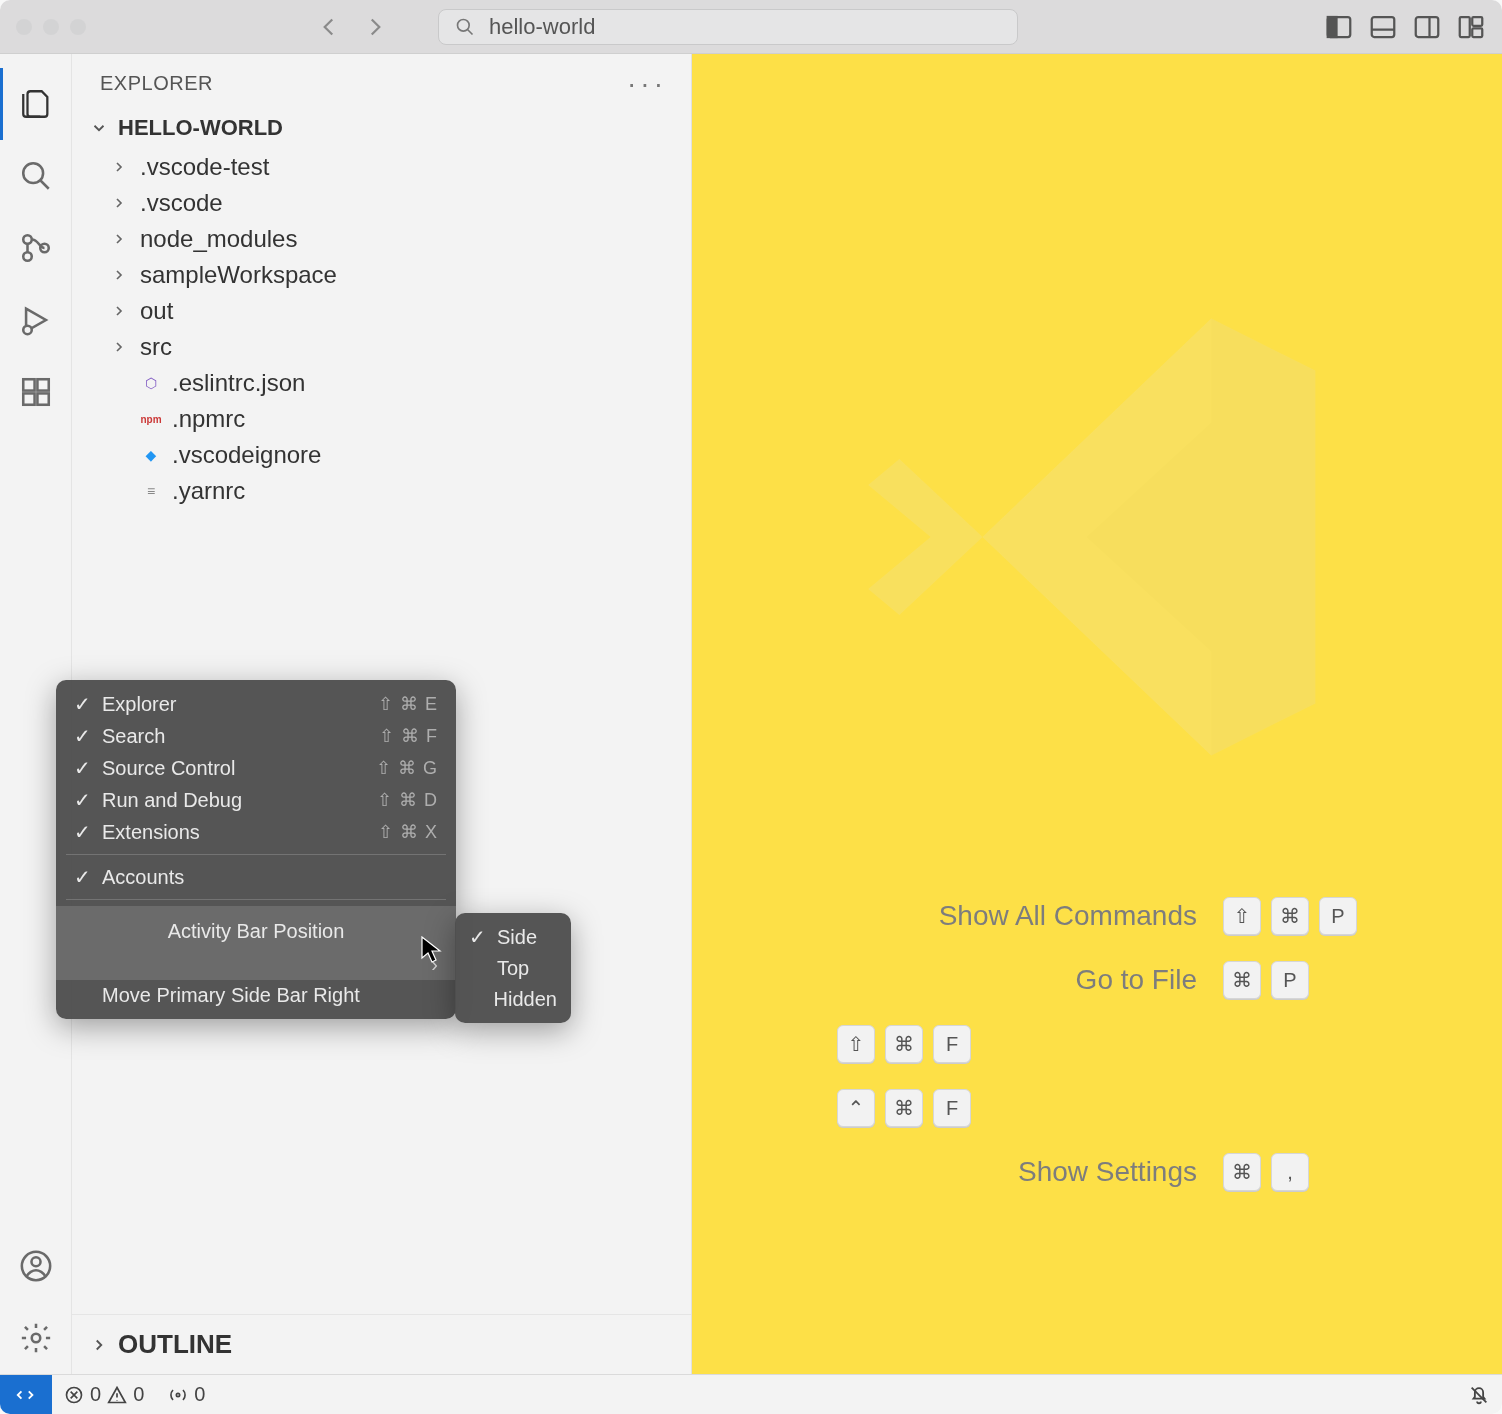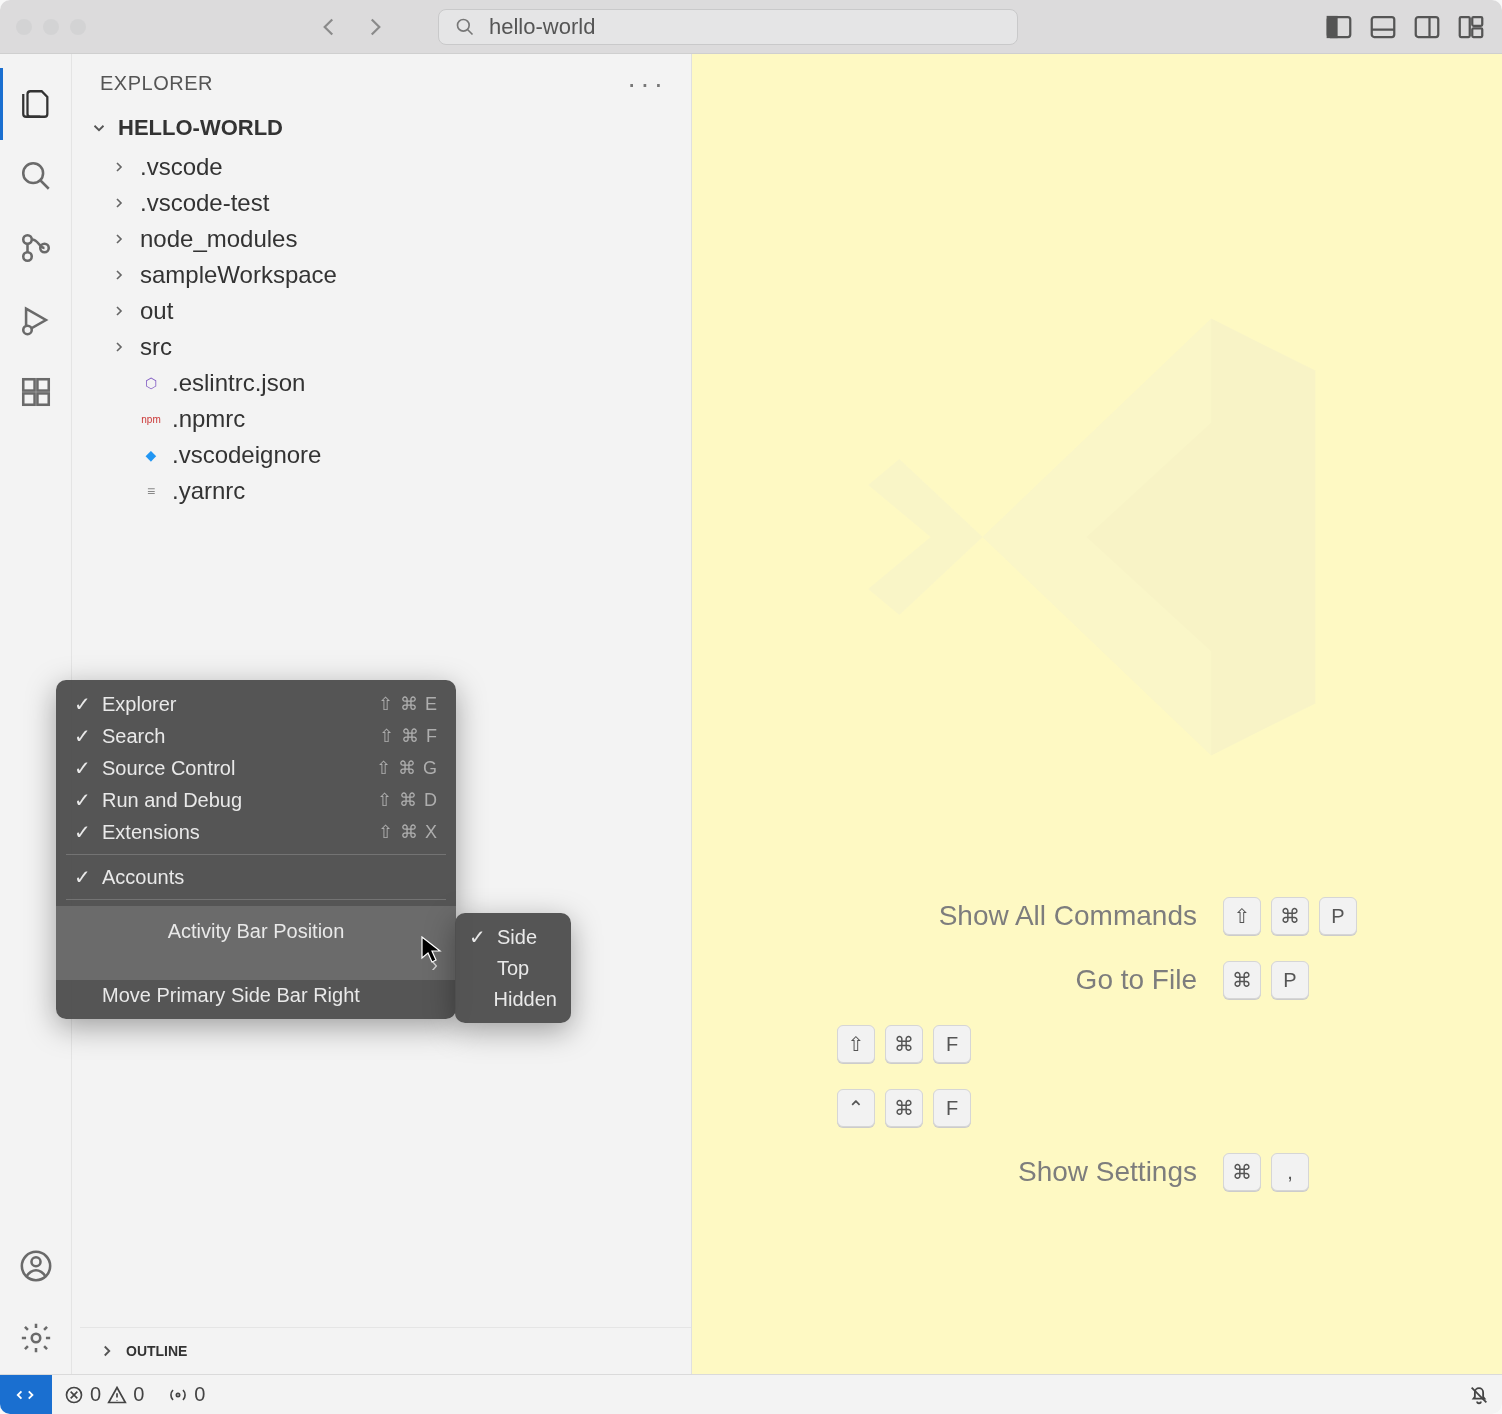--- a/index.html
+++ b/index.html
@@ -27,24 +27,24 @@
 
 
 .sidebar { width: 620px; background: #f3f3f3; border-right: 1px solid #e0e0e0; position: relative; }
 .sidehdr { display: flex; align-items: center; justify-content: space-between; padding: 18px 24px 12px 28px; color: #555; font-size: 20px; letter-spacing: 0.5px; }
 .sidehdr .dots { font-size: 28px; letter-spacing: 4px; color: #777; line-height: 10px; }
 .folderhdr { display: flex; align-items: center; gap: 10px; padding: 8px 18px; font-weight: 700; font-size: 22px; color: #333; }
 .tree { padding: 0 0 0 36px; }
 .trow { display: flex; align-items: center; gap: 10px; padding: 4px 0; font-size: 24px; color: #333; }
 .trow .tw { width: 22px; text-align: center; color: #666; }
 .fileic { width: 22px; height: 22px; display: flex; align-items: center; justify-content: center; font-size: 14px; }
-.outline { position: absolute; bottom: 0; left: 8px; right: 0; padding: 14px 18px; font-weight: 700; font-size: 14px; color: #333; display: flex; align-items: center; gap: 10px; border-top: 1px solid #e5e5e5; }
-
-
-.editor { flex: 1; background: #fef9c3; display: flex; flex-direction: column; align-items: center; justify-content: center; gap: 60px; }
+.outline { position: absolute; bottom: 0; left: 0; right: 0; padding: 14px 18px; font-weight: 700; font-size: 26px; color: #333; display: flex; align-items: center; gap: 10px; border-top: 1px solid #e5e5e5; }
+
+
+.editor { flex: 1; background: #fde047; display: flex; flex-direction: column; align-items: center; justify-content: center; gap: 60px; }
 .logo { width: 600px; height: 600px; display: flex; align-items: center; justify-content: center; }
 .logo svg { width: 520px; height: 520px; opacity: 0.15; }
 .shortcuts { display: flex; flex-direction: column; gap: 26px; }
 .scrow { display: flex; align-items: center; gap: 26px; }
 .scrow .lbl { width: 360px; text-align: right; font-size: 28px; color: #7d7d7d; }
 .keys { display: flex; gap: 10px; }
 .key { min-width: 38px; height: 38px; padding: 0 8px; background: #f2f2f2; border: 1px solid #d6d6d6; border-radius: 6px; display: flex; align-items: center; justify-content: center; font-size: 20px; color: #555; box-shadow: 0 1px 0 #ccc; }
 
 
 .statusbar { height: 40px; background: #f3f3f3; border-top: 1px solid #dadada; display: flex; align-items: center; }
@@ -180,27 +180,27 @@
       <svg width="18" height="18" viewBox="0 0 24 24" fill="none" stroke="#555" stroke-width="2.5">
             <path d="M6 9l6 6 6-6"></path>
           </svg>
       <span>HELLO-WORLD</span>
     </div>
     <div class="tree" id="tree">
           <div class="trow">
             <span class="tw"><svg width="16" height="16" viewBox="0 0 24 24" fill="none" stroke="#666" stroke-width="2.5">
                 <path d="M9 6l6 6-6 6"></path>
               </svg></span>
+            <span>.vscode-test</span>
+          </div>
+          <div class="trow">
+            <span class="tw"><svg width="16" height="16" viewBox="0 0 24 24" fill="none" stroke="#666" stroke-width="2.5">
+                <path d="M9 6l6 6-6 6"></path>
+              </svg></span>
             <span>.vscode</span>
-          </div>
-          <div class="trow">
-            <span class="tw"><svg width="16" height="16" viewBox="0 0 24 24" fill="none" stroke="#666" stroke-width="2.5">
-                <path d="M9 6l6 6-6 6"></path>
-              </svg></span>
-            <span>.vscode-test</span>
           </div>
           <div class="trow">
             <span class="tw"><svg width="16" height="16" viewBox="0 0 24 24" fill="none" stroke="#666" stroke-width="2.5">
                 <path d="M9 6l6 6-6 6"></path>
               </svg></span>
             <span>node_modules</span>
           </div>
           <div class="trow">
             <span class="tw"><svg width="16" height="16" viewBox="0 0 24 24" fill="none" stroke="#666" stroke-width="2.5">
                 <path d="M9 6l6 6-6 6"></path>
@@ -219,21 +219,21 @@
               </svg></span>
             <span>src</span>
           </div>
           <div class="trow">
             <span class="tw"></span>
             <span class="fileic" style="color:#7e57c2">⬡</span>
             <span>.eslintrc.json</span>
           </div>
           <div class="trow">
             <span class="tw"></span>
-            <span class="fileic" style="color:#cb3837;font-weight:400;font-size:10px">npm</span>
+            <span class="fileic" style="color:#cb3837;font-weight:700;font-size:10px">npm</span>
             <span>.npmrc</span>
           </div>
           <div class="trow">
             <span class="tw"></span>
             <span class="fileic" style="color:#2196f3">◆</span>
             <span>.vscodeignore</span>
           </div>
           <div class="trow">
             <span class="tw"></span>
             <span class="fileic" style="color:#888">≡</span>

